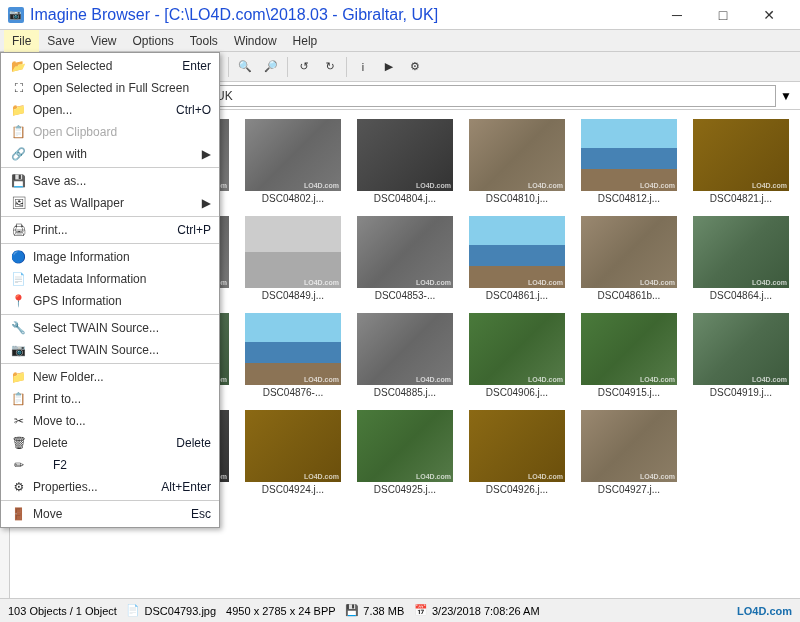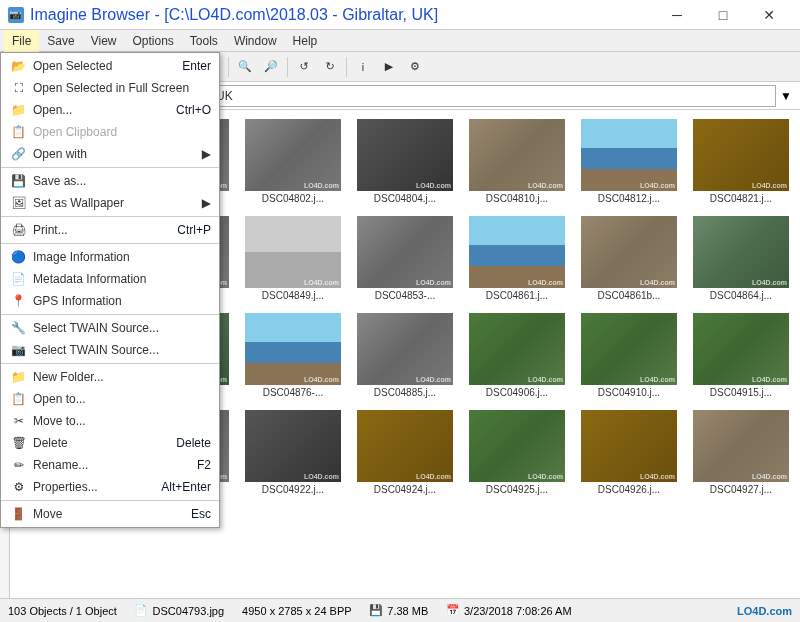--- a/index.html
+++ b/index.html
@@ -170,21 +170,21 @@
 
     
     .status-bar {
       background: #f0f0f0;
       height: 24px;
       display: flex;
       align-items: center;
       padding: 0 8px;
       border-top: 1px solid #ccc;
       font-size: 11px;
-      gap: 18px;
+      gap: 10px;
     }
     .status-item { display: flex; align-items: center; gap: 4px; }
 
     
     .img-blue { background: linear-gradient(135deg, #5b8db8, #4a7096, #3d5e7a); }
     .img-gray { background: linear-gradient(135deg, #888, #666, #777); }
     .img-dark { background: linear-gradient(135deg, #555, #444, #333); }
     .img-brown { background: linear-gradient(135deg, #8B6914, #7a5c10, #6b4f0c); }
     .img-green { background: linear-gradient(135deg, #4a7a3b, #3d6630, #557a48); }
     .img-mixed { background: linear-gradient(135deg, #6a8a6a, #4d6b4d, #3d5a3d); }
@@ -293,34 +293,33 @@
       <span class="item-icon">📷</span>
       <span class="item-label">Select TWAIN Source...</span>
     </div>
     <div class="dropdown-separator"></div>
     <div class="dropdown-item">
       <span class="item-icon">📁</span>
       <span class="item-label">New Folder...</span>
     </div>
     <div class="dropdown-item">
       <span class="item-icon">📋</span>
-      <span class="item-label">Open to...</span>
+      <span class="item-label">Print to...</span>
     </div>
     <div class="dropdown-item">
       <span class="item-icon">✂</span>
       <span class="item-label">Move to...</span>
     </div>
     <div class="dropdown-item">
       <span class="item-icon">🗑</span>
       <span class="item-label">Delete</span>
       <span class="item-shortcut">Delete</span>
     </div>
     <div class="dropdown-item">
       <span class="item-icon">✏</span>
-      <span class="item-label">Rename...</span>
       <span class="item-shortcut">F2</span>
     </div>
     <div class="dropdown-item">
       <span class="item-icon">⚙</span>
       <span class="item-label">Properties...</span>
       <span class="item-shortcut">Alt+Enter</span>
     </div>
     <div class="dropdown-separator"></div>
     <div class="dropdown-item">
       <span class="item-icon">🚪</span>
@@ -473,26 +472,20 @@
       <div class="thumb-item">
         <div class="thumb-img img-green">
           <span class="watermark">LO4D.com</span>
         </div>
         <span class="thumb-label">DSC04906.j...</span>
       </div>
       <div class="thumb-item">
         <div class="thumb-img img-green">
           <span class="watermark">LO4D.com</span>
         </div>
-        <span class="thumb-label">DSC04910.j...</span>
-      </div>
-      <div class="thumb-item">
-        <div class="thumb-img img-green">
-          <span class="watermark">LO4D.com</span>
-        </div>
         <span class="thumb-label">DSC04915.j...</span>
       </div>
       <div class="thumb-item">
         <div class="thumb-img img-mixed">
           <span class="watermark">LO4D.com</span>
         </div>
         <span class="thumb-label">DSC04919.j...</span>
       </div>
       <div class="thumb-item">
         <div class="thumb-img img-gray">

